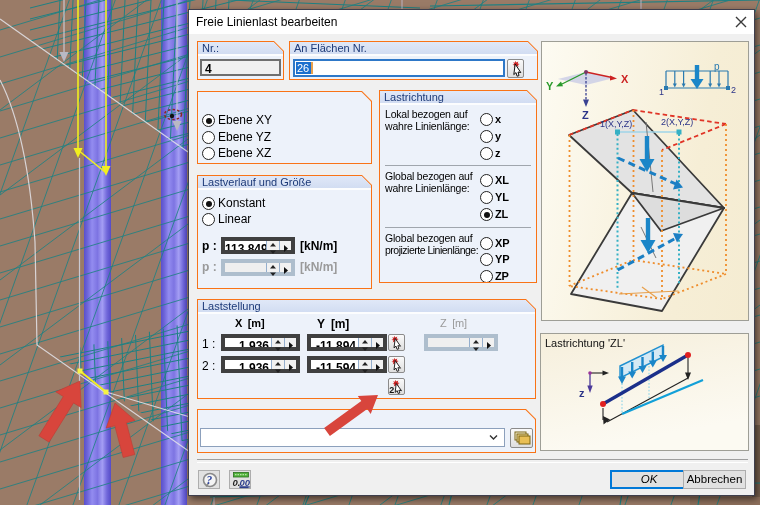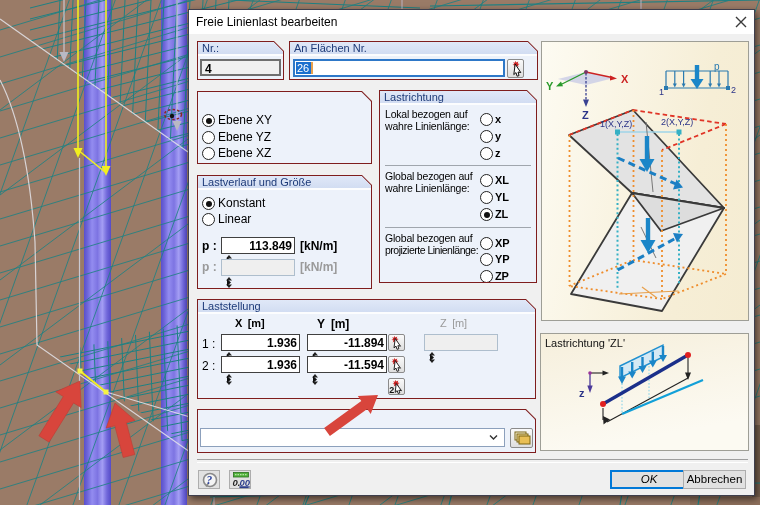--- a/index.html
+++ b/index.html
@@ -3,28 +3,28 @@
 <meta charset="utf-8">
 <style>
 html,body{margin:0;padding:0;}
 body{width:760px;height:505px;overflow:hidden;position:relative;font-family:"Liberation Sans",sans-serif;background:#9a7b67;}
 #bg{position:absolute;left:0;top:0;}
 #dlg{position:absolute;left:188px;top:9px;width:567px;height:487px;background:#f0f0f0;border:1px solid #3f3f4d;box-shadow:2px 3px 7px rgba(0,0,0,.55);box-sizing:border-box;}
 #title{position:absolute;left:0;top:0;width:100%;height:24px;background:#fff;}
 #title span{position:absolute;left:7px;top:5px;font-size:12px;color:#000;}
 #xbtn{position:absolute;right:5px;top:4px;width:16px;height:16px;}
 #client{position:absolute;left:0;top:24px;right:0;bottom:0;background:#f0f0f0;}
-.grp{position:absolute;clip-path:polygon(0 0,calc(100% - 10px) 0,100% 10px,100% 100%,0 100%);background:#7f1d1d;}
+.grp{position:absolute;clip-path:polygon(0 0,calc(100% - 10px) 0,100% 10px,100% 100%,0 100%);background:#f97316;}
 .grpi{position:absolute;inset:1px;clip-path:polygon(0 0,calc(100% - 9.5px) 0,100% 9.5px,100% 100%,0 100%);background:#edf2fa;}
 .ghdr{position:absolute;left:0;top:0;right:0;height:12px;background:linear-gradient(#e0e8f8,#d2ddf2);border-bottom:2px solid #fcfdfe;font-size:11px;color:#1d3a78;padding-left:4px;line-height:12px;}
 .lbl{position:absolute;font-size:12px;color:#000;white-space:nowrap;}
 .slbl{position:absolute;font-size:10.5px;letter-spacing:-0.2px;color:#000;white-space:nowrap;}
 .radio{position:absolute;width:11px;height:11px;border:1px solid #222;border-radius:50%;background:#fff;}
 .radio.on:after{content:"";position:absolute;left:2.5px;top:2.5px;width:6px;height:6px;border-radius:50%;background:#111;}
-.num{position:absolute;display:flex;border:1px solid #404040;background:#fff;box-sizing:border-box;flex-direction:column;}
+.num{position:absolute;display:flex;border:4px solid #404040;background:#fff;box-sizing:border-box;}
 .num .val{flex:1;font-size:12px;font-weight:700;color:#000;text-align:right;padding:1px 2px 0 0;overflow:hidden;}
 .num .spin{width:12px;border-left:1px solid #94aecd;background:#f1f1f1;position:relative;}
 .num .arr{width:11px;border-left:1px solid #94aecd;background:#f1f1f1;position:relative;}
 .num.dis{background:#efefef;border-color:#aebecd;}
 .spin svg,.arr svg{position:absolute;left:0;top:0;}
 .pickbtn{position:absolute;width:17px;height:17px;background:linear-gradient(#fafafa,#dedede);border:1px solid #8b8b8b;border-radius:2px;box-sizing:border-box;}
 .sep{position:absolute;height:1px;background:#a0a6ad;}
 .btn{position:absolute;background:#e1e1e1;border:1px solid #adadad;font-size:11.5px;color:#000;text-align:center;box-sizing:border-box;}
 #okbtn{border:2px solid #0078d7;}
 .panel{position:absolute;border:1px solid #9e9e96;box-sizing:border-box;}

